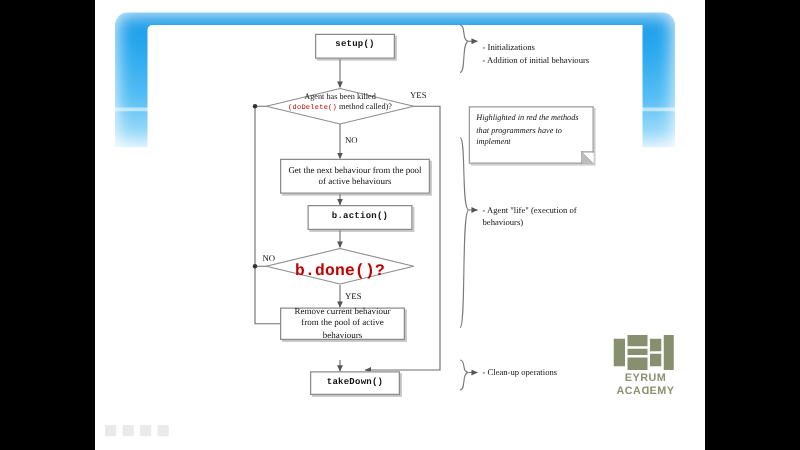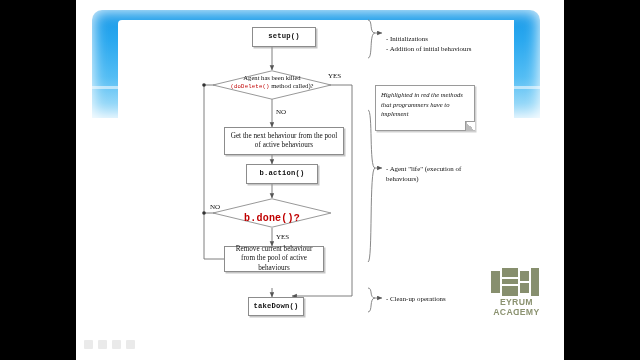--- a/index.html
+++ b/index.html
@@ -21,21 +21,21 @@
   .win-mask{position:absolute;left:0;top:118px;width:488px;height:242px;background:#fff;}
 
   
   #chart{position:absolute;left:0;top:0;width:488px;height:360px;}
   #chart svg{position:absolute;left:0;top:0;}
 
   .node{position:absolute;box-sizing:border-box;background:#fff;border:1px solid #8c8c8c;
     box-shadow:1.5px 1.5px 0 rgba(150,150,150,.55);
     display:flex;align-items:center;justify-content:center;text-align:center;margin-left:12px;}
   .node .txt{font-size:7.2px;line-height:1.32;color:#111;padding:0 4px;}
-  .code{font-family:"Liberation Mono",monospace;color:#c00000;font-size:10px;font-weight:bold;letter-spacing:.2px;}
+  .code{font-family:"Liberation Mono",monospace;color:#c00000;font-size:13px;font-weight:bold;letter-spacing:.2px;}
 
   .lbl{position:absolute;font-size:7px;color:#111;font-family:"Liberation Serif",serif;}
 
   .callout{position:absolute;box-sizing:border-box;background:#fff;border:1px solid #9a9a9a;
     font-style:italic;font-size:6.6px;line-height:1.45;color:#111;padding:4px 5px 5px 5px;
     box-shadow:1.5px 1.5px 0 rgba(150,150,150,.45);}
   .callout .fold{position:absolute;right:-1px;bottom:-1px;width:9px;height:9px;
     background:linear-gradient(225deg,#fff 50%,#bdbdbd 50%);border-left:1px solid #9a9a9a;border-top:1px solid #9a9a9a;}
 
   .ann{position:absolute;font-size:6.9px;line-height:1.45;color:#111;}
@@ -123,38 +123,38 @@
             <span class="code" style="font-size:5.6px;font-weight:normal;">(doDelete()</span>
             <span>method called)?</span>
           </div>
         </div>
       </div>
 
       <div class="node" style="left:136px;top:127px;width:120px;height:28px;">
         <span class="txt">Get the next behaviour from the pool of active behaviours</span>
       </div>
 
-      <div class="node" style="left:158px;top:164px;width:72px;height:20px;">
+      <div class="node" style="left:158px;top:164px;width:84px;height:20px;">
         <span class="txt code">b.action()</span>
       </div>
 
       <div style="position:absolute;left:136px;top:198px;width:120px;height:30px;">
         <svg width="120" height="30">
           <polygon points="60,0.8 119,15 60,29.2 1,15" fill="#ffffff" stroke="#8c8c8c" stroke-width="0.9"></polygon>
         </svg>
         <div style="position:absolute;left:0;top:9px;width:120px;text-align:center;">
           <span class="code">b.done()?</span>
         </div>
       </div>
 
       <div class="node" style="left:136px;top:246px;width:100px;height:26px;">
         <span class="txt">Remove current behaviour from the pool of active behaviours</span>
       </div>
 
-      <div class="node" style="left:160px;top:297px;width:56px;height:19px;">
+      <div class="node" style="left:160px;top:297px;width:72px;height:19px;">
         <span class="txt code">takeDown()</span>
       </div>
 
       <div class="lbl" style="left:252px;top:72px;">YES</div>
       <div class="lbl" style="left:200px;top:108px;">NO</div>
       <div class="lbl" style="left:134px;top:203px;">NO</div>
       <div class="lbl" style="left:200px;top:233px;">YES</div>
 
       <div class="callout" style="left:299px;top:85px;width:100px;height:46px;">
         <span>Highlighted in red the methods that programmers have to implement</span>

